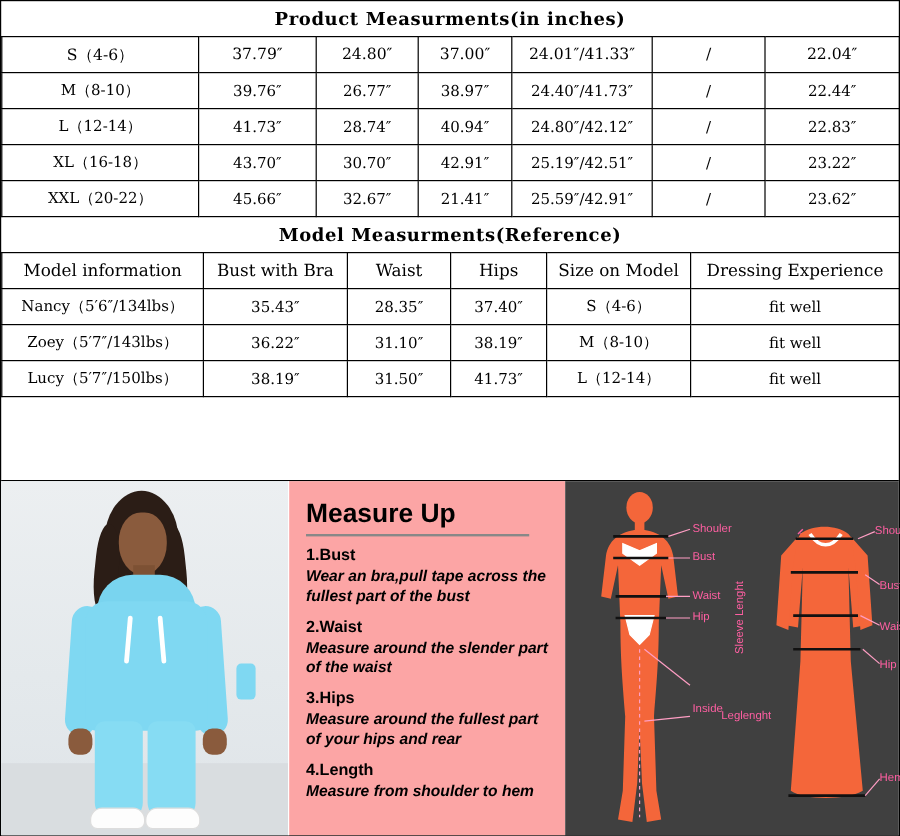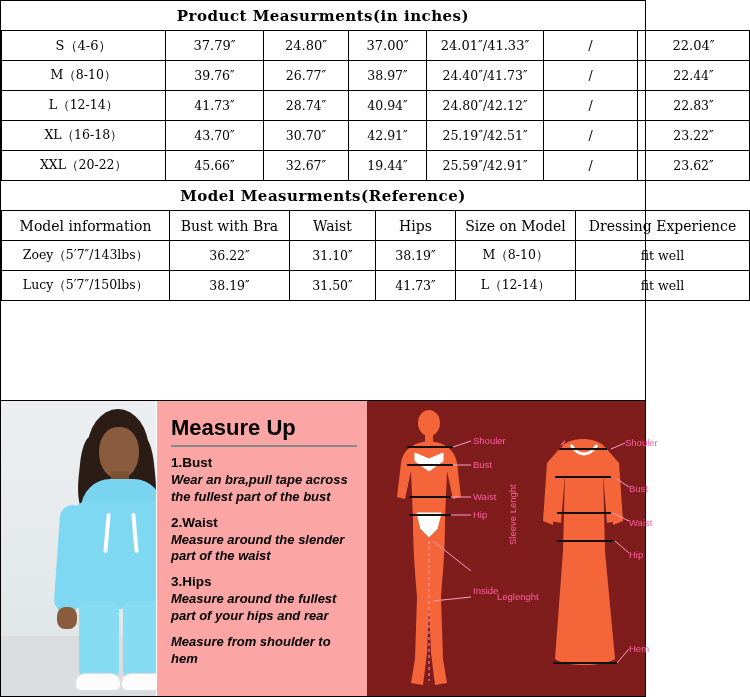--- a/index.html
+++ b/index.html
@@ -5,21 +5,21 @@
   * { box-sizing: border-box; }
   html, body {
     margin: 0; padding: 0;
     width: 750px; height: 697px;
     background: #ffffff;
     font-family: "DejaVu Serif", serif;
     color: #000;
     overflow: hidden;
   }
   #page {
-    width: 646px; height: 697px;
+    width: 750px; height: 697px;
     position: relative;
     border: 1px solid #000;
   }
   .section-title {
     text-align: center;
     font-family: "DejaVu Serif", serif;
     font-size: 15px;
     font-weight: bold;
     letter-spacing: 0.5px;
     padding: 6px 0 5px 0;
@@ -96,21 +96,21 @@
     font-family: "Liberation Sans", sans-serif;
   }
   #measure .rule { height: 2px; background: #888; width: 186px; margin: 2px 0 8px 0; }
   .m-item { margin-bottom: 9px; }
   .m-head { font-size: 13.5px; font-weight: bold; line-height: 1.25; }
   .m-body { font-size: 13px; font-weight: bold; line-height: 1.3; font-style: italic; }
 
   #figures {
     flex: 1;
     position: relative;
-    background: #7f1d1d;
+    background: #404040;
   }
   .lbl {
     position: absolute;
     font-family: "Liberation Sans", sans-serif;
     font-size: 9.5px;
     color: #ff5fa2;
     white-space: nowrap;
   }
   .lbl.vert { transform: rotate(-90deg); transform-origin: left top; }
 </style>
@@ -165,21 +165,21 @@
           <td>30.70″</td>
           <td>42.91″</td>
           <td>25.19″/42.51″</td>
           <td>/</td>
           <td>23.22″</td>
         </tr>
         <tr>
           <td>XXL（20-22）</td>
           <td>45.66″</td>
           <td>32.67″</td>
-          <td>19.44″</td>
+          <td>21.41″</td>
           <td>25.59″/42.91″</td>
           <td>/</td>
           <td>23.62″</td>
         </tr>
       </tbody>
     </table>
   </div>
 
   <div class="section-title">Model Measurments(Reference)</div>
   <div class="tbl-wrap">
@@ -193,20 +193,28 @@
           <col style="width:174px">
       </colgroup>
       <tbody>
         <tr>
           <td>Model information</td>
           <td>Bust with Bra</td>
           <td>Waist</td>
           <td>Hips</td>
           <td>Size on Model</td>
           <td>Dressing Experience</td>
+        </tr>
+        <tr>
+          <td>Nancy（5′6″/134lbs）</td>
+          <td>35.43″</td>
+          <td>28.35″</td>
+          <td>37.40″</td>
+          <td>S（4-6）</td>
+          <td>fit well</td>
         </tr>
         <tr>
           <td>Zoey（5′7″/143lbs）</td>
           <td>36.22″</td>
           <td>31.10″</td>
           <td>38.19″</td>
           <td>M（8-10）</td>
           <td>fit well</td>
         </tr>
         <tr>
@@ -256,20 +264,21 @@
       </div>
       <div class="m-item">
         <div class="m-head">2.Waist</div>
         <div class="m-body">Measure around the slender part of the waist</div>
       </div>
       <div class="m-item">
         <div class="m-head">3.Hips</div>
         <div class="m-body">Measure around the fullest part of your hips and rear</div>
       </div>
       <div class="m-item">
+        <div class="m-head">4.Length</div>
         <div class="m-body">Measure from shoulder to hem</div>
       </div>
     </div>
 
     <div id="figures">
       <svg width="278" height="296" viewBox="0 0 278 296">
 
         <g fill="#f4663a">
           <ellipse cx="62" cy="22" rx="11" ry="13"></ellipse>
           <rect x="58" y="33" width="8" height="8"></rect>

